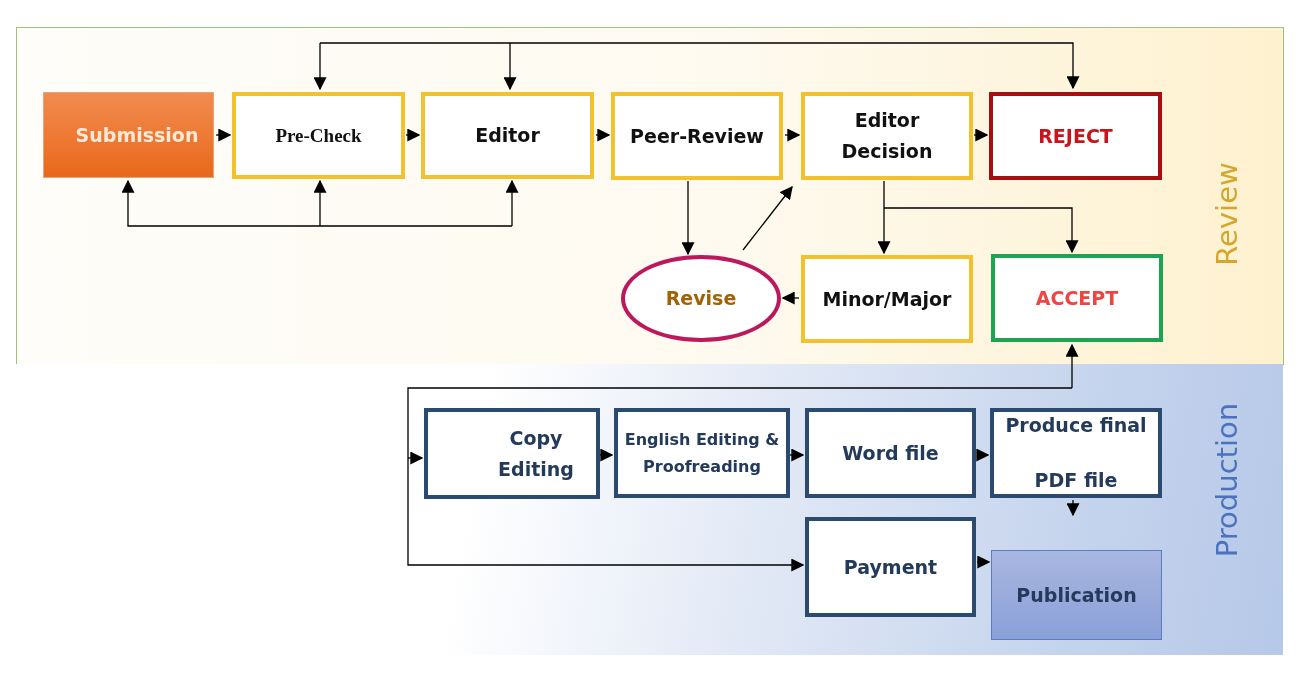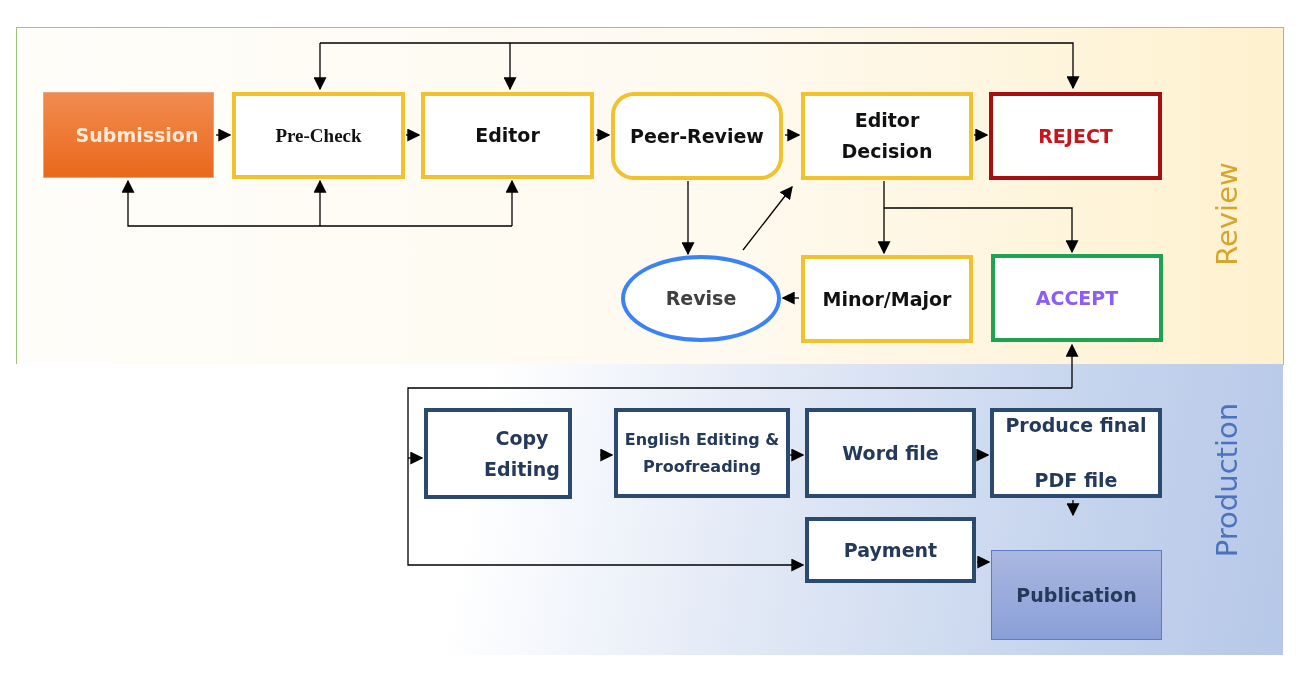--- a/index.html
+++ b/index.html
@@ -14,24 +14,24 @@
     white-space: nowrap; text-align: center; width: 200px; height: 40px; line-height: 40px; }
   .lane-review { left: 1127px; top: 194px; color: #d4a72c; }
   .lane-production { left: 1127px; top: 460px; color: #4a72bf; }
   .node { position: absolute; box-sizing: border-box; display: flex; align-items: center; justify-content: center;
     text-align: center; font-weight: bold; font-size: 19px; line-height: 31px; }
   .n-yellow { border: 4px solid #f2c12e; background: #ffffff; color: #111111; }
   .n-navy { border: 4px solid #2a4b6f; background: #ffffff; color: #243a5a; }
   .n-submission { background: linear-gradient(to bottom, #f08b50 0%, #ee7a35 50%, #e8681c 100%);
     color: #fde9d6; border: 1px solid #e6a57c; }
   .n-reject { border: 4px solid #a50f0f; background: #ffffff; color: #c8141b; }
-  .n-accept { border: 4px solid #1ea351; background: #ffffff; color: #8b5cf6; }
+  .n-accept { border: 4px solid #1ea351; background: #ffffff; color: #ef4444; }
   .n-publication { background: linear-gradient(to bottom, #a9b8e0 0%, #9aabdc 50%, #8aa0d8 100%);
     border: 1px solid #5b7cc4; color: #243a5a; }
-  .n-ellipse { border: 4px solid #3b82f6; background: #ffffff; color: #404040; border-radius: 50%; }
+  .n-ellipse { border: 4px solid #be185d; background: #ffffff; color: #a16207; border-radius: 50%; }
   .small { font-size: 16px; line-height: 27px; text-align: center; }
   svg.wires { position: absolute; left: 0; top: 0; }
 </style>
 </head>
 <body>
 
 <div class="panel-review"></div>
 <div class="panel-production"></div>
 
 <div class="lane-label lane-review">Review</div>
@@ -81,53 +81,53 @@
 
 <div class="node n-submission" style="left:43px;top:92px;width:171px;height:86px;padding-left:17px;">
   <span>Submission</span>
 </div>
 <div class="node n-yellow" style="left:232px;top:92px;width:173px;height:87px;font-family:Liberation Serif, serif;">
   <span>Pre-Check</span>
 </div>
 <div class="node n-yellow" style="left:421px;top:92px;width:173px;height:87px;">
   <span>Editor</span>
 </div>
-<div class="node n-yellow" style="left:611px;top:92px;width:172px;height:88px;border-radius:23px;">
+<div class="node n-yellow" style="left:611px;top:92px;width:172px;height:88px;">
   <span>Peer-Review</span>
 </div>
 <div class="node n-yellow" style="left:801px;top:92px;width:172px;height:88px;flex-direction:column;">
   <span>Editor</span>
   <span>Decision</span>
 </div>
 <div class="node n-reject" style="left:989px;top:92px;width:173px;height:88px;">
   <span>REJECT</span>
 </div>
 
 <div class="node n-ellipse" style="left:621px;top:255px;width:160px;height:87px;">
   <span>Revise</span>
 </div>
 <div class="node n-yellow" style="left:801px;top:255px;width:172px;height:88px;">
   <span>Minor/Major</span>
 </div>
 <div class="node n-accept" style="left:991px;top:254px;width:172px;height:88px;">
   <span>ACCEPT</span>
 </div>
 
-<div class="node n-navy" style="left:424px;top:408px;width:148px;height:91px;padding-left:48px;">
+<div class="node n-navy" style="left:424px;top:408px;width:176px;height:91px;padding-left:48px;">
   <span>Copy Editing</span>
 </div>
 <div class="node n-navy small" style="left:614px;top:408px;width:176px;height:90px;flex-direction:column;">
   <span>English Editing &amp;</span>
   <span>Proofreading</span>
 </div>
 <div class="node n-navy" style="left:805px;top:408px;width:171px;height:90px;">
   <span>Word file</span>
 </div>
 <div class="node n-navy" style="left:990px;top:408px;width:172px;height:90px;flex-direction:column;gap:24px;">
   <span>Produce final</span>
   <span>PDF file</span>
 </div>
-<div class="node n-navy" style="left:805px;top:517px;width:171px;height:66px;">
+<div class="node n-navy" style="left:805px;top:517px;width:171px;height:100px;">
   <span>Payment</span>
 </div>
 <div class="node n-publication" style="left:991px;top:517px;width:171px;height:90px;margin-top:33px;">
   <span>Publication</span>
 </div>
 
 </body></html>

